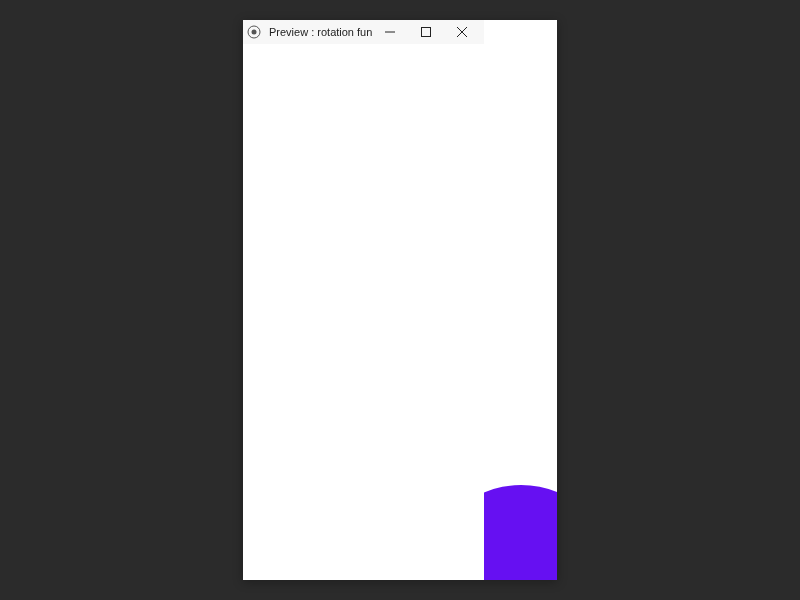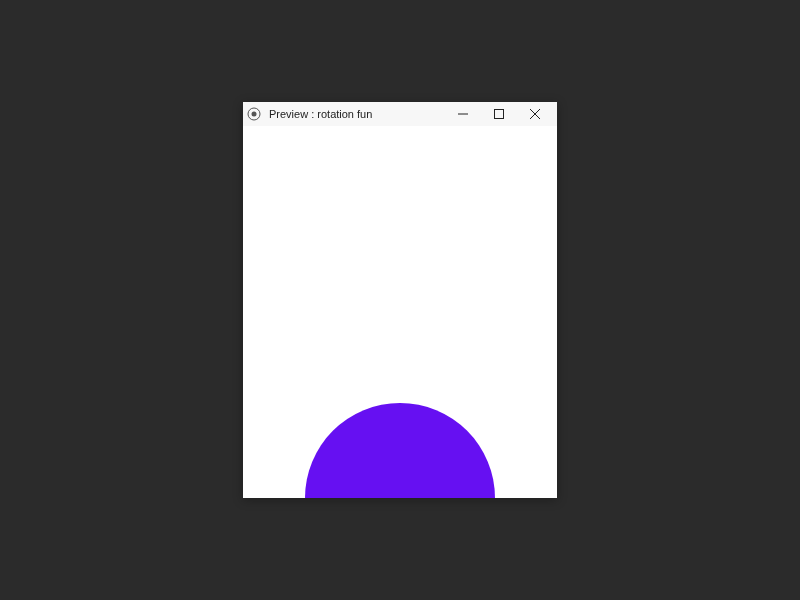--- a/index.html
+++ b/index.html
@@ -14,25 +14,25 @@
       background-color: #2b2b2b;
       font-family: "Segoe UI", Arial, sans-serif;
       display: flex;
       align-items: center;
       justify-content: center;
       overflow: hidden;
     }
     
     .window {
       width: 314px;
-      height: 396px;
+      height: 560px;
       background-color: #ffffff;
       box-shadow: 0 2px 10px rgba(0,0,0,0.3);
       display: flex;
-      flex-direction: column;
+      flex-direction: row;
       position: relative;
       overflow: hidden;
     }
     
     .titlebar {
       height: 24px;
       background-color: #f7f7f7;
       display: flex;
       align-items: center;
       padding: 0 4px;

